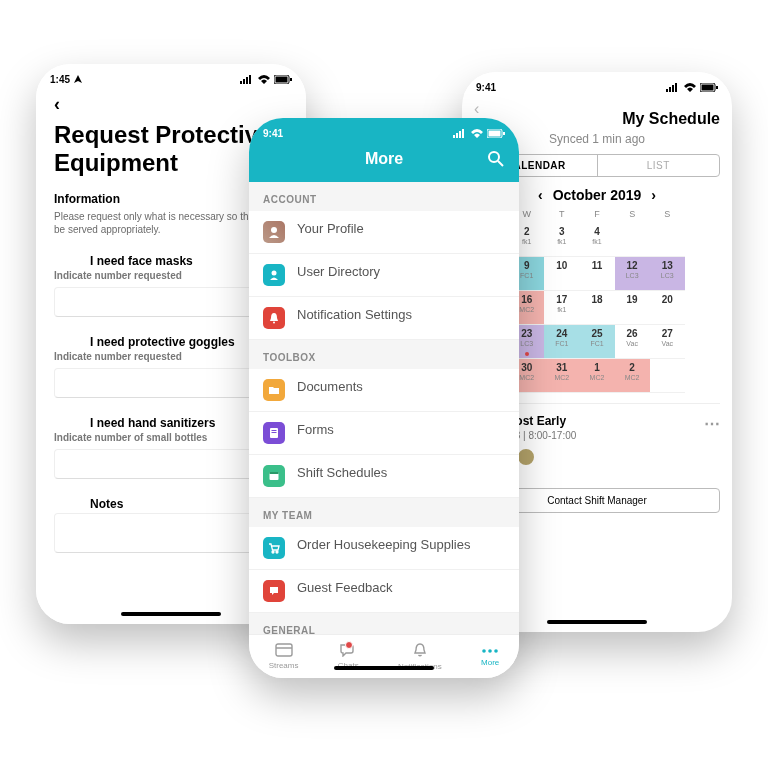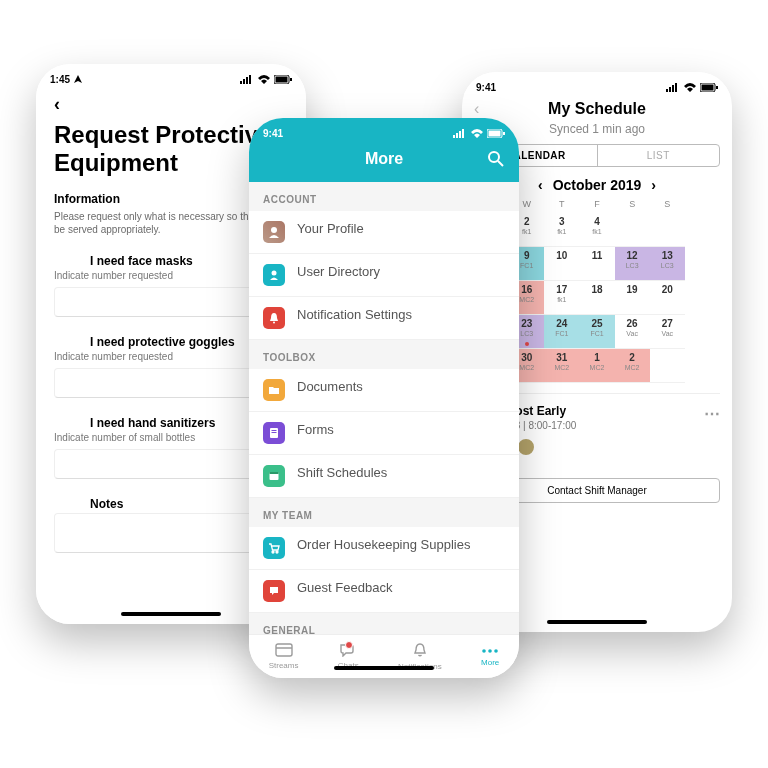--- a/index.html
+++ b/index.html
@@ -25,27 +25,27 @@
   .statusbar.white{ background:#fff; color:#000; }
   .sig { display:inline-flex; gap:4px; align-items:center;}
 
   
   .form-screen { padding: 6px 18px 0; color:#000; background:#fff; flex:1; overflow:hidden; }
   .backrow { font-size:18px; font-weight:700; }
   .form-title { font-size:24px; font-weight:800; margin:6px 0 16px; line-height:1.15;}
   .section-lbl { font-size:12px; font-weight:700; margin-bottom:4px;}
   .section-sub { font-size:10px; color:#6b6b6b; line-height:1.3; margin-bottom:18px;}
   .field-lbl { font-size:12px; font-weight:700; margin-bottom:2px;padding-left:36px;}
-  .field-sub { font-size:10px; color:#777; margin-bottom:6px;}
+  .field-sub { font-size:10px; color:#777; margin-bottom:6px;font-weight:bold;}
   .field-input { width:100%; height:30px; border:1px solid #eee; border-bottom:1px solid #ddd; border-radius:4px; margin-bottom:18px; }
   .home-ind { position:absolute; bottom:8px; left:50%; transform:translateX(-50%); width:100px; height:4px; background:#000; border-radius:3px;}
 
   
   .sched-screen { padding: 0 12px; flex:1; overflow:hidden;}
-  .sched-title { text-align:center; font-size:16px; font-weight:800; margin-top:4px;}
+  .sched-title { text-align:right; font-size:16px; font-weight:800; margin-top:14px;}
   .sched-sync { text-align:center; font-size:12px; color:#888; margin:4px 0 8px;}
   .viewswitch { display:flex; border:1px solid #bbb; border-radius:4px; overflow:hidden; margin-bottom:10px;}
   .viewswitch div { flex:1; text-align:center; font-size:10px; padding:5px 0; letter-spacing:0.5px;}
   .viewswitch .active { background:#fff; color:#000; font-weight:700; border-right:1px solid #bbb;}
   .viewswitch .inactive { color:#aaa;}
   .monthrow { display:flex; align-items:center; justify-content:center; gap:10px; font-size:14px; font-weight:800; margin-bottom:6px;}
   .cal { width:100%; }
   .dow { display:grid; grid-template-columns: repeat(7,1fr); text-align:center; font-size:9px; color:#888; margin-bottom:4px;}
   .wk { display:grid; grid-template-columns: repeat(7,1fr);}
   .day { height:34px; border-bottom:1px solid #f0f0f0; display:flex; flex-direction:column; align-items:center; justify-content:flex-start; padding-top:3px; font-size:10px; color:#333; position:relative;}

